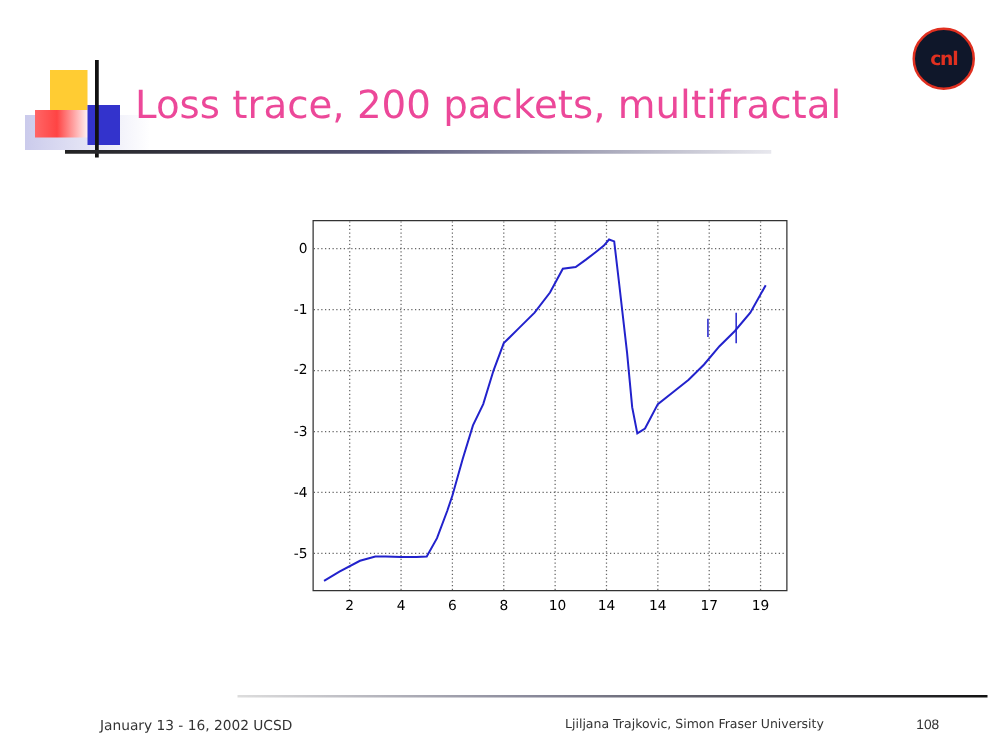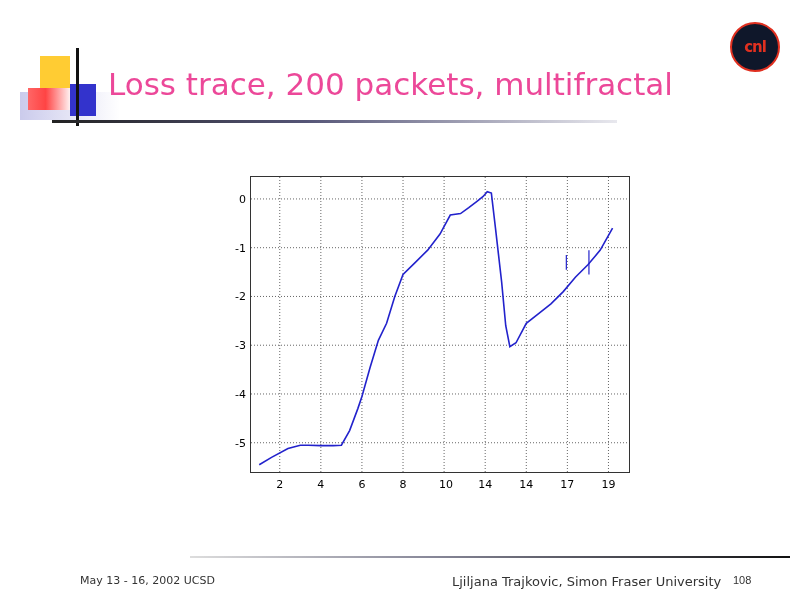--- a/index.html
+++ b/index.html
@@ -157,21 +157,21 @@
     left: 80px;
     top: 574px;
     font-size: 11px;
     color: #333333;
     font-family: "DejaVu Sans", sans-serif;
   }
   .footer-center {
     position: absolute;
     left: 452px;
     top: 574px;
-    font-size: 13px;
+    font-size: 10px;
     color: #333333;
     font-family: "DejaVu Sans", sans-serif;
   }
   .footer-right {
     position: absolute;
     left: 733px;
     top: 574px;
     font-size: 11px;
     color: #333333;
     font-family: Liberation Sans, sans-serif;
@@ -230,15 +230,15 @@
       <div class="xlabel" style="left: 152.022px;">8</div>
       <div class="xlabel" style="left: 183px; margin-left: 12px;">10</div>
       <div class="xlabel" style="left: 234.196px;">14</div>
       <div class="xlabel" style="left: 275.283px;">14</div>
       <div class="xlabel" style="left: 316.37px;">17</div>
       <div class="xlabel" style="left: 357.457px;">19</div>
     </div>
 </div>
 
 <div class="footer-rule"></div>
-<div class="footer-left">May 13 - 16, 2002 UCSD</div>
+<div class="footer-left">January 13 - 16, 2002 UCSD</div>
 <div class="footer-center">Ljiljana Trajkovic, Simon Fraser University</div>
 <div class="footer-right">108</div>
 
 </body></html>

